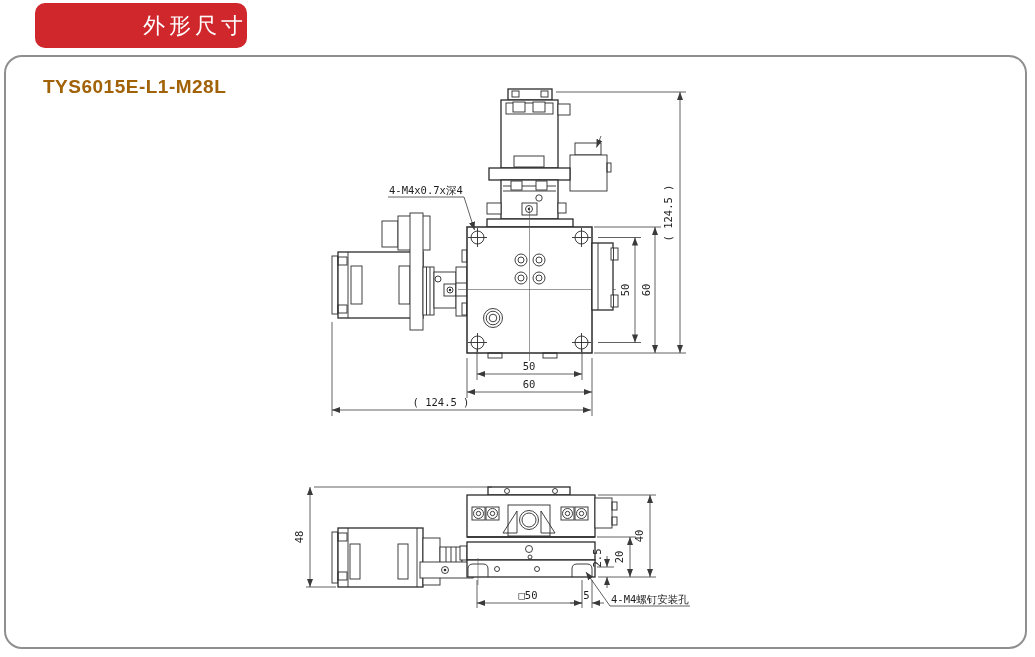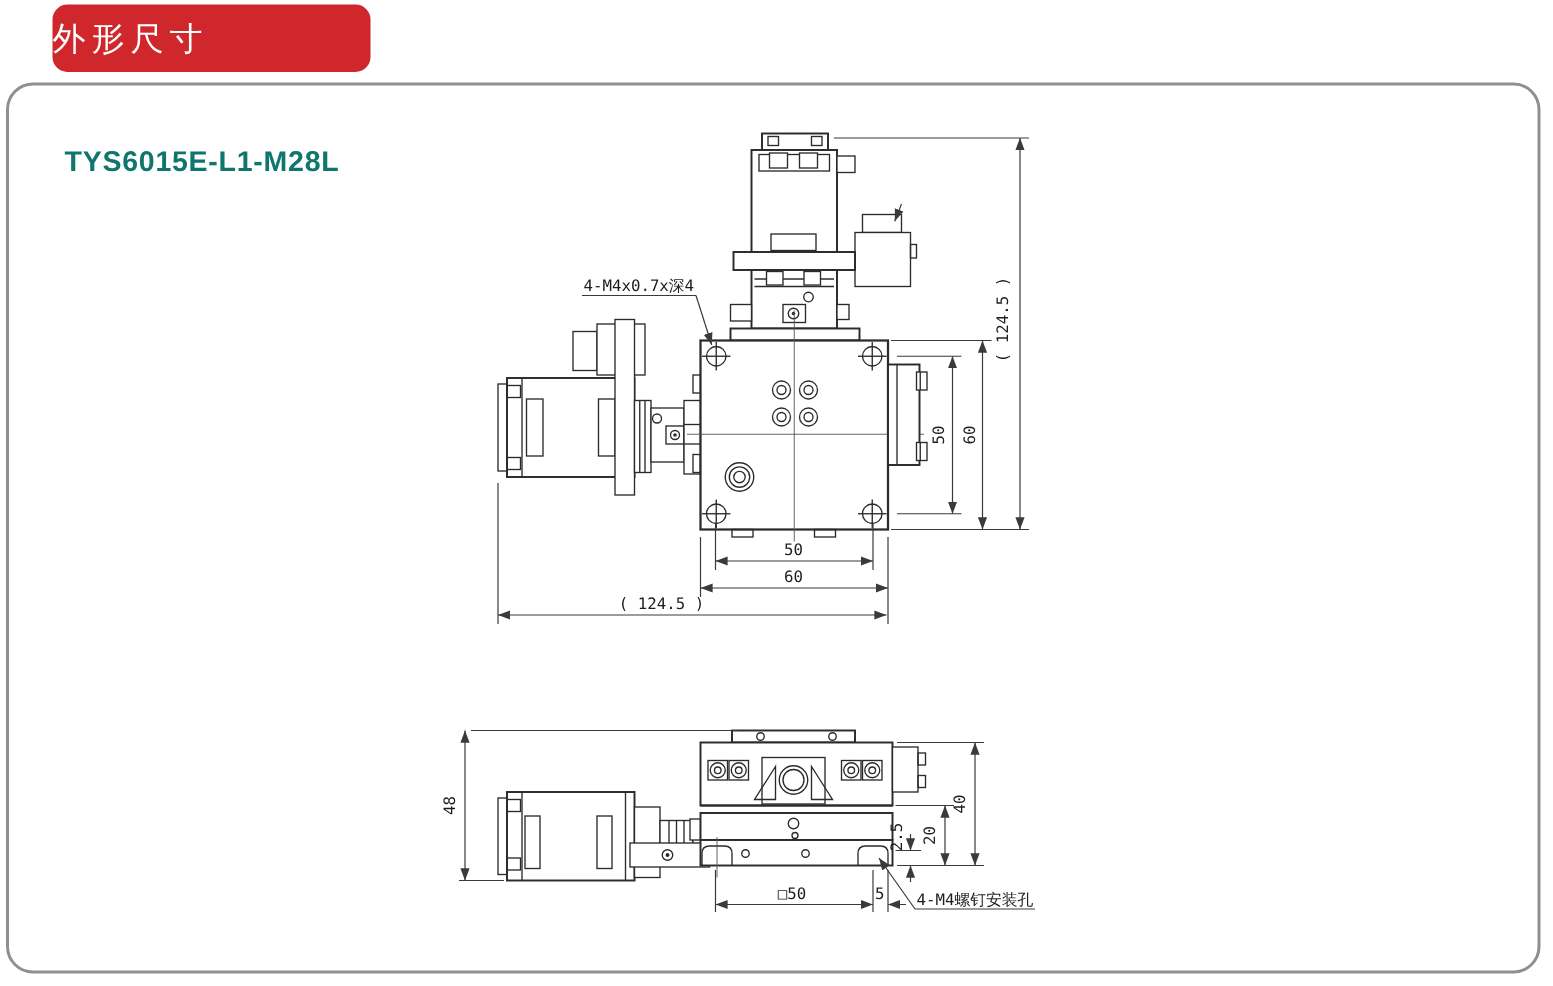--- a/index.html
+++ b/index.html
@@ -1,28 +1,28 @@
 <!DOCTYPE html>
 <html><head>
 <meta charset="utf-8">
 <style>
   html,body{margin:0;padding:0;background:#fff;}
   body{width:1035px;height:657px;position:relative;font-family:"Liberation Sans",sans-serif;overflow:hidden;}
   .badge{
     position:absolute;left:35px;top:3px;width:212px;height:45px;
-    background:#CF272C;border-radius:10px;display:flex;align-items:center;justify-content:flex-start;
+    background:#CF272C;border-radius:10px;display:flex;align-items:center;justify-content:flex-end;
   }
   .badge span{color:#ffffff;font-size:22px;letter-spacing:4px;}
   .panel{
     position:absolute;left:4px;top:55px;width:1023px;height:594px;
     border:2px solid #8f8f8f;border-radius:18px;background:#fff;box-sizing:border-box;
   }
   .model{
     position:absolute;left:43px;top:76px;
-    color:#0f766e;font-weight:bold;font-size:19px;letter-spacing:0.5px;margin-top:22px;
+    color:#a16207;font-weight:bold;font-size:19px;letter-spacing:0.5px;
   }
   svg.draw{position:absolute;left:0;top:0;}
   
   .o{stroke:#2b2b2b;stroke-width:1.3;fill:#ffffff;}
   .on{stroke:#2b2b2b;stroke-width:1.3;fill:none;}
   .i{stroke:#2b2b2b;stroke-width:0.9;fill:none;}
   .ib{stroke:#2b2b2b;stroke-width:0.9;fill:#ffffff;}
   .fl{fill:#2b2b2b;stroke:none;}
   .d{stroke:#3a3a3a;stroke-width:0.8;fill:none;}
   .cl{stroke:#555;stroke-width:0.6;fill:none;}

